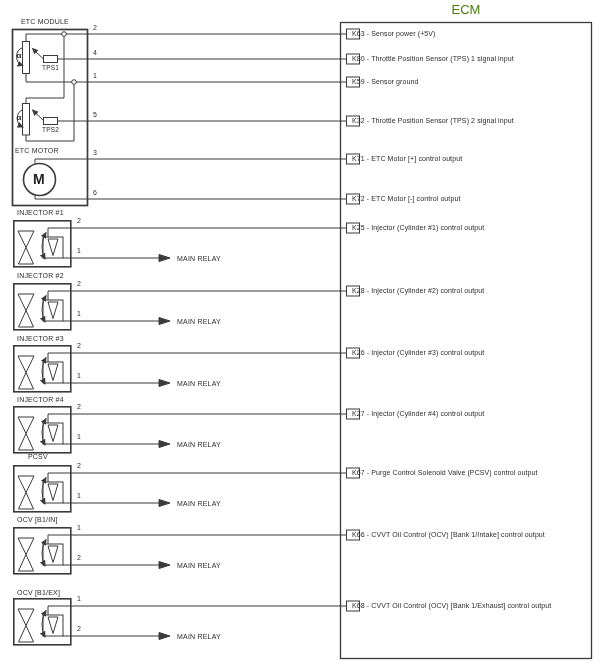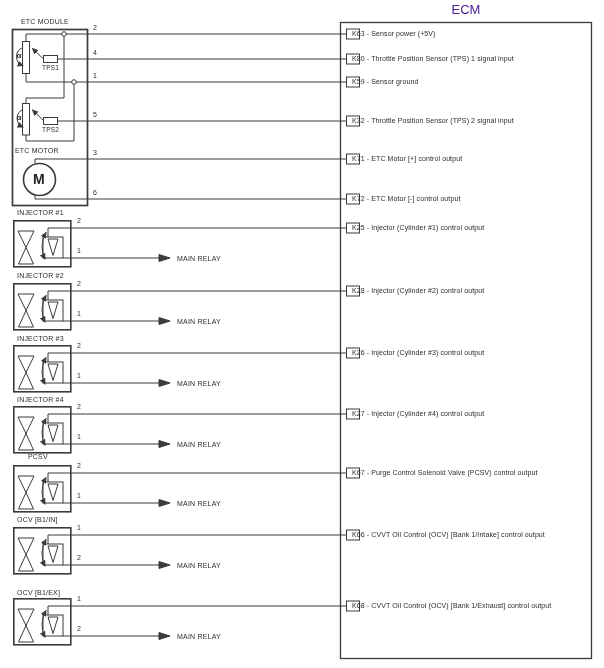--- a/index.html
+++ b/index.html
@@ -18,21 +18,21 @@
     color:#2b2b2b;
     font-size:7px;
     line-height:9px;
     letter-spacing:0.2px;
   }
   .lbl-tiny{font-size:6.5px;line-height:8px;}
   .lbl-pin{font-size:7px;line-height:10px;}
   .ecm-pin{font-size:7px;line-height:11px;letter-spacing:0.1px;}
   .ecm-title{
     position:absolute;left:340px;top:2px;width:252px;
-    text-align:center;font-size:13px;line-height:15px;color:#4c1d95;
+    text-align:center;font-size:13px;line-height:15px;color:#4d7c0f;
   }
   .alpha{font-size:8px;line-height:9px;font-weight:bold;}
   .motor-m{
     position:absolute;font-size:14px;font-weight:bold;line-height:16px;color:#222;
   }
 </style>
 </head>
 <body>
 
 <div class="diagram">

